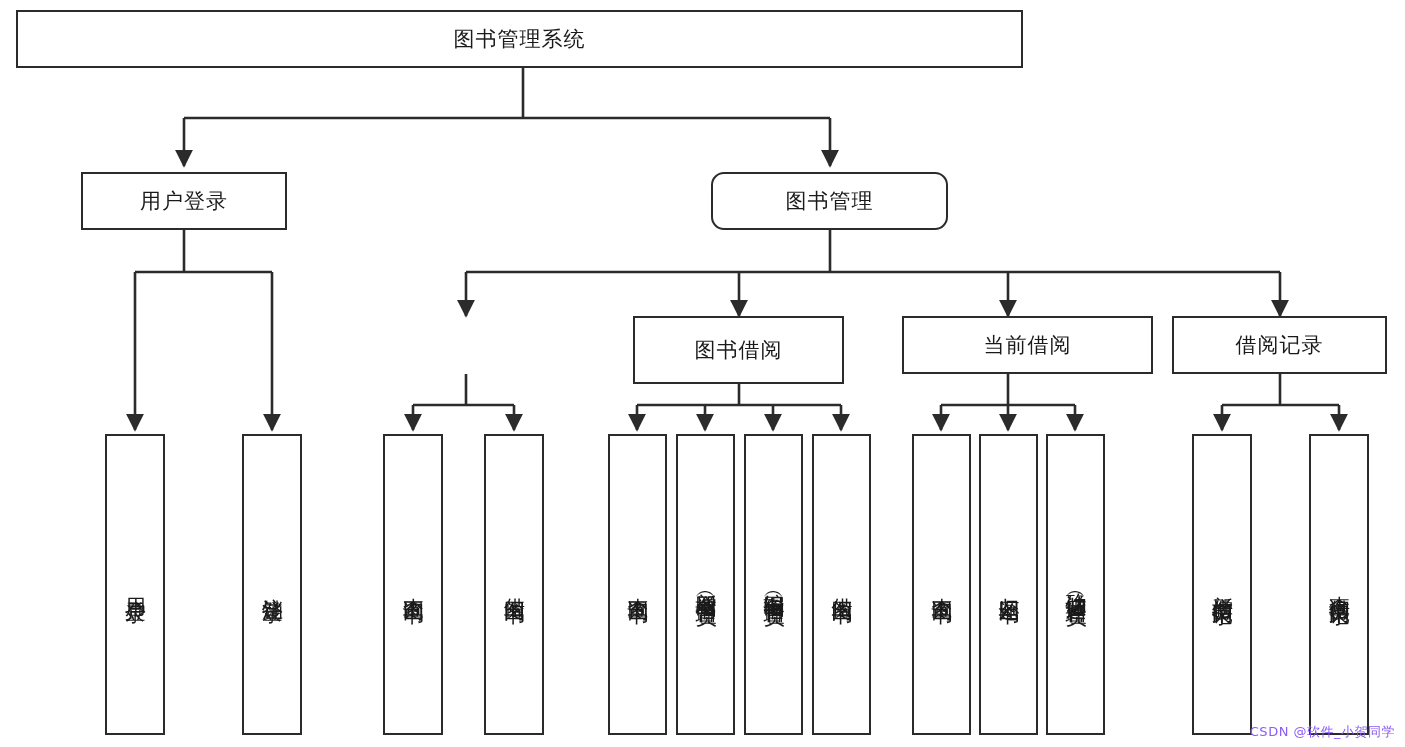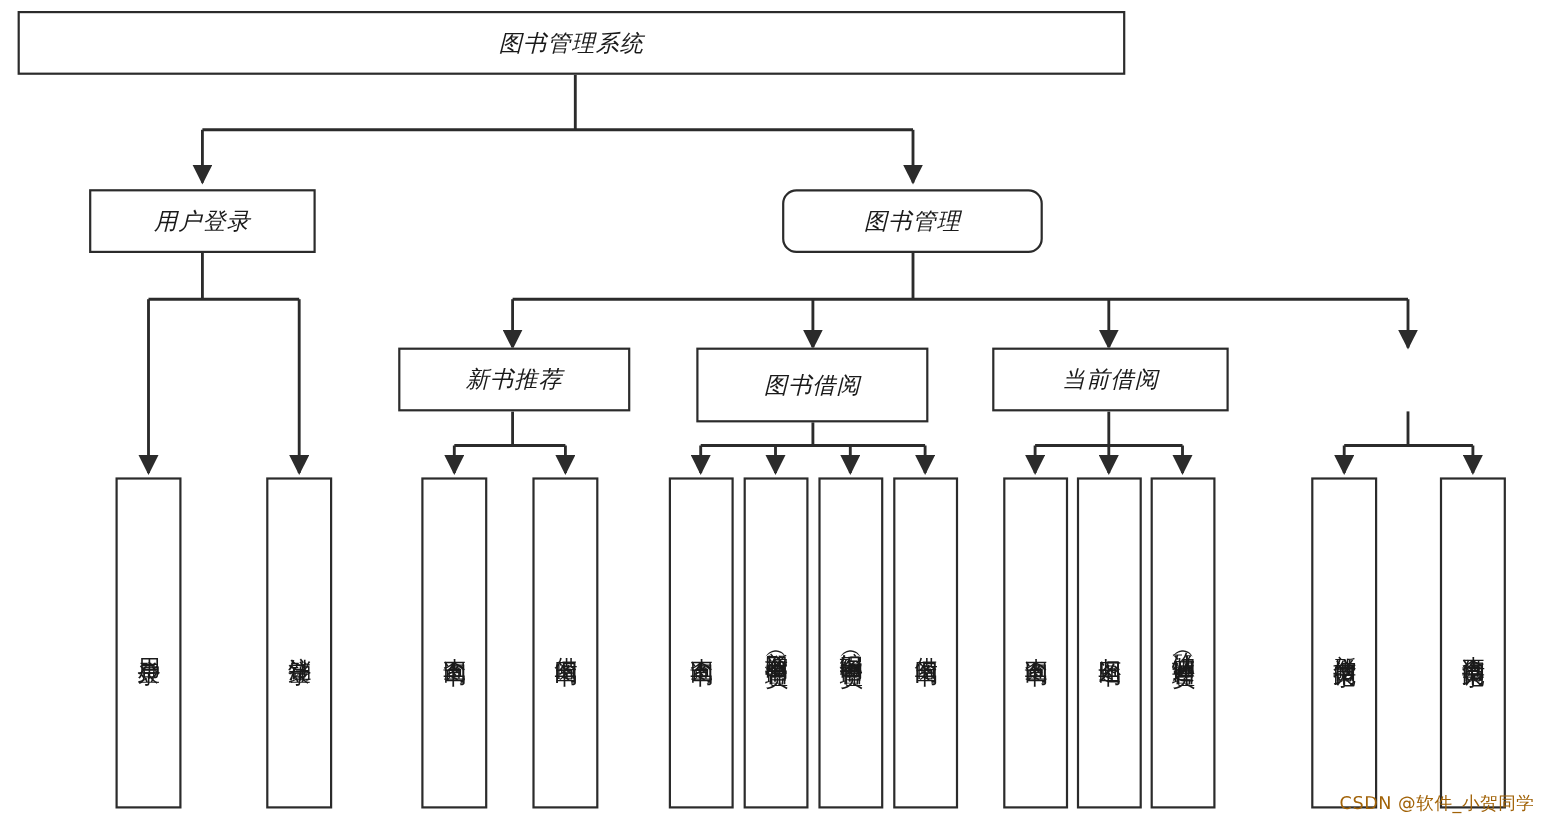--- a/index.html
+++ b/index.html
@@ -34,21 +34,20 @@
     align-items: center;
     justify-content: center;
     color: #1a1a1a;
     z-index: 2;
   }
   .node.horizontal {
     writing-mode: horizontal-tb;
     font-size: 21px;
     letter-spacing: 1px;
     padding: 12px 6px;
-    font-style: italic;
   }
   .node.vertical {
     writing-mode: vertical-rl;
     text-orientation: upright;
     font-size: 21px;
     letter-spacing: 2px;
     line-height: 1;
     padding: 8px 0;
     align-items: center;
     justify-content: center;
@@ -60,22 +59,22 @@
     white-space: nowrap;
   }
   .node-label {
     display: block;
     white-space: nowrap;
   }
   .watermark {
     position: absolute;
     right: 10px;
     bottom: 6px;
-    font-size: 16px;
-    color: #a16207;
+    font-size: 13px;
+    color: #8b5cf6;
     letter-spacing: 0.5px;
     z-index: 5;
     white-space: nowrap;
     pointer-events: none;
   }
 </style>
 </head>
 <body>
 
 <div id="diagram-root">
@@ -139,32 +138,32 @@
   </div>
 
   <div class="node horizontal" style="left:81px; top:172px; width:206px; height:58px;">
     <span class="node-label">用户登录</span>
   </div>
 
   <div class="node horizontal" style="left:711px; top:172px; width:237px; height:58px;border-radius:13px;">
     <span class="node-label">图书管理</span>
   </div>
 
-  <div class="node horizontal" style="left:362px; top:316px; width:211px; height:58px;">
-    <span class="node-label">新书推荐</span>
-  </div>
 
   <div class="node horizontal" style="left:633px; top:316px; width:211px; height:68px;">
     <span class="node-label">图书借阅</span>
   </div>
 
-  <div class="node horizontal" style="left:902px; top:316px; width:215px; height:58px;">
+  <div class="node horizontal" style="left:902px; top:316px; width:251px; height:58px;">
     <span class="node-label">当前借阅</span>
   </div>
 
+  <div class="node horizontal" style="left:1172px; top:316px; width:215px; height:58px;">
+    <span class="node-label">借阅记录</span>
+  </div>
 
   <div class="node vertical" style="left:105px; top:434px; width:60px; height:301px;">
     <span class="node-label">用户登录</span>
   </div>
   <div class="node vertical" style="left:242px; top:434px; width:60px; height:301px;">
     <span class="node-label">注销登录</span>
   </div>
 
   <div class="node vertical" style="left:383px; top:434px; width:60px; height:301px;">
     <span class="node-label">查询图书</span>

